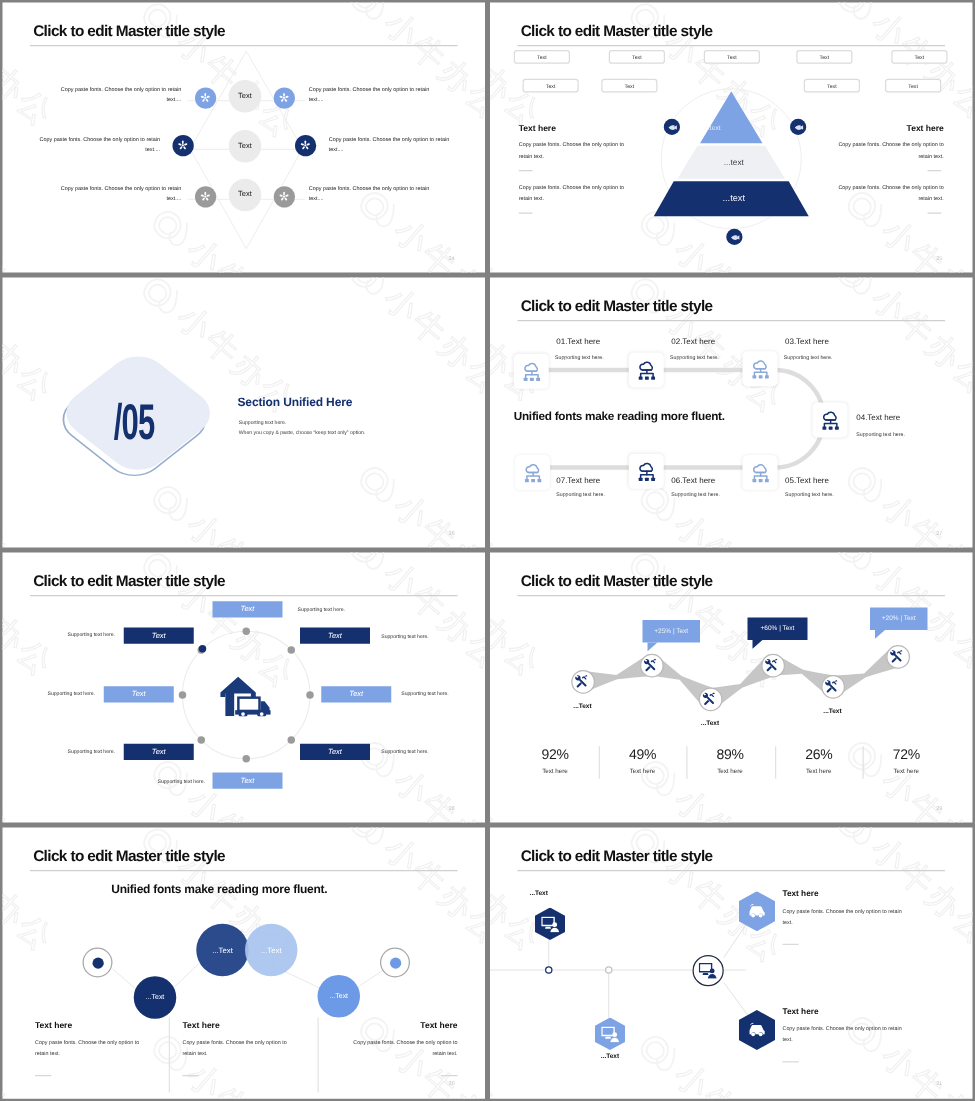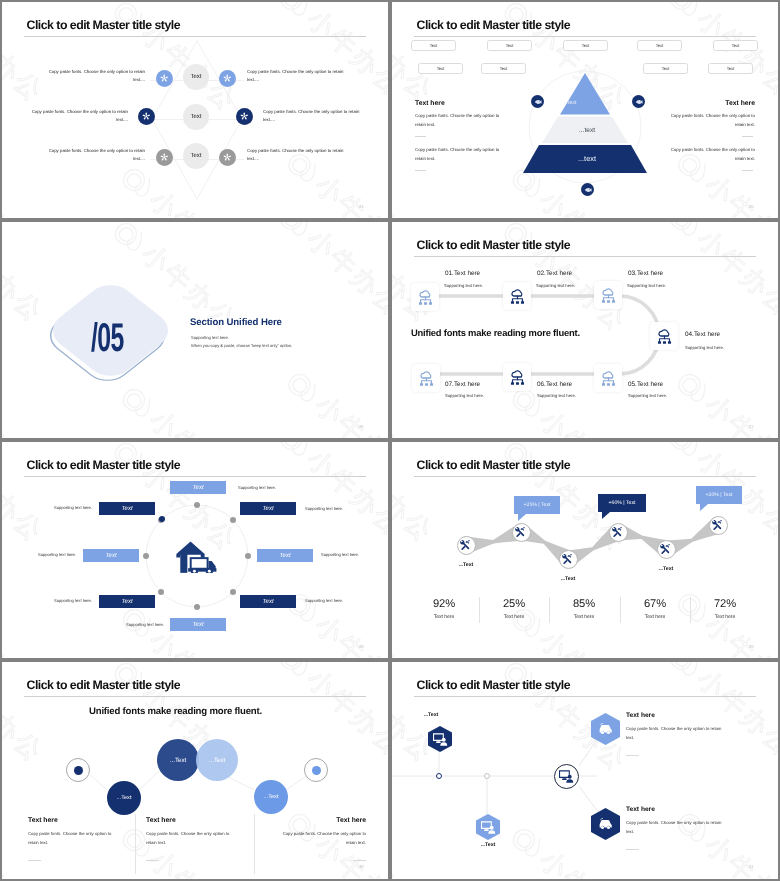--- a/index.html
+++ b/index.html
@@ -730,25 +730,25 @@
       <div class="s6lab" style="left:176px;top:134px;transform:translateX(-50%);">...Text</div>
       <div class="s6lab" style="left:274px;top:124px;transform:translateX(-50%);">...Text</div>
       <div class="s6call" style="left:122px;top:54px;width:46px;background:#7da3e4;color:#eef3fc;">+25% | Text</div>
       <div style="position:absolute;left:126px;top:72px;width:0;height:0;border-left:8px solid #7da3e4;border-bottom:7px solid transparent;"></div>
       <div class="s6call" style="left:206px;top:52px;width:48px;background:#14306e;color:#ffffff;">+60% | Text</div>
       <div style="position:absolute;left:210px;top:70px;width:0;height:0;border-left:8px solid #14306e;border-bottom:7px solid transparent;"></div>
       <div class="s6call" style="left:304px;top:44px;width:46px;background:#7da3e4;color:#eef3fc;">+20% | Text</div>
       <div style="position:absolute;left:308px;top:62px;width:0;height:0;border-left:8px solid #7da3e4;border-bottom:7px solid transparent;"></div>
       <div class="s6val" style="left:52px;top:157px;transform:translateX(-50%);">92%</div>
       <div class="s6txt" style="left:52px;top:173px;transform:translateX(-50%);">Text here</div>
-      <div class="s6val" style="left:122px;top:157px;transform:translateX(-50%);">25%</div>
+      <div class="s6val" style="left:122px;top:157px;transform:translateX(-50%);">49%</div>
       <div class="s6txt" style="left:122px;top:173px;transform:translateX(-50%);">Text here</div>
-      <div class="s6val" style="left:192px;top:157px;transform:translateX(-50%);">85%</div>
+      <div class="s6val" style="left:192px;top:157px;transform:translateX(-50%);">89%</div>
       <div class="s6txt" style="left:192px;top:173px;transform:translateX(-50%);">Text here</div>
-      <div class="s6val" style="left:263px;top:157px;transform:translateX(-50%);">67%</div>
+      <div class="s6val" style="left:263px;top:157px;transform:translateX(-50%);">26%</div>
       <div class="s6txt" style="left:263px;top:173px;transform:translateX(-50%);">Text here</div>
       <div class="s6val" style="left:333px;top:157px;transform:translateX(-50%);">72%</div>
       <div class="s6txt" style="left:333px;top:173px;transform:translateX(-50%);">Text here</div>
       <div class="s6sep" style="left:87px;top:155px;height:26px;"></div>
       <div class="s6sep" style="left:157px;top:155px;height:26px;"></div>
       <div class="s6sep" style="left:228px;top:155px;height:26px;"></div>
       <div class="s6sep" style="left:298px;top:155px;height:26px;"></div>
       <div class="pageno">29</div>
     </div>
   </div>

